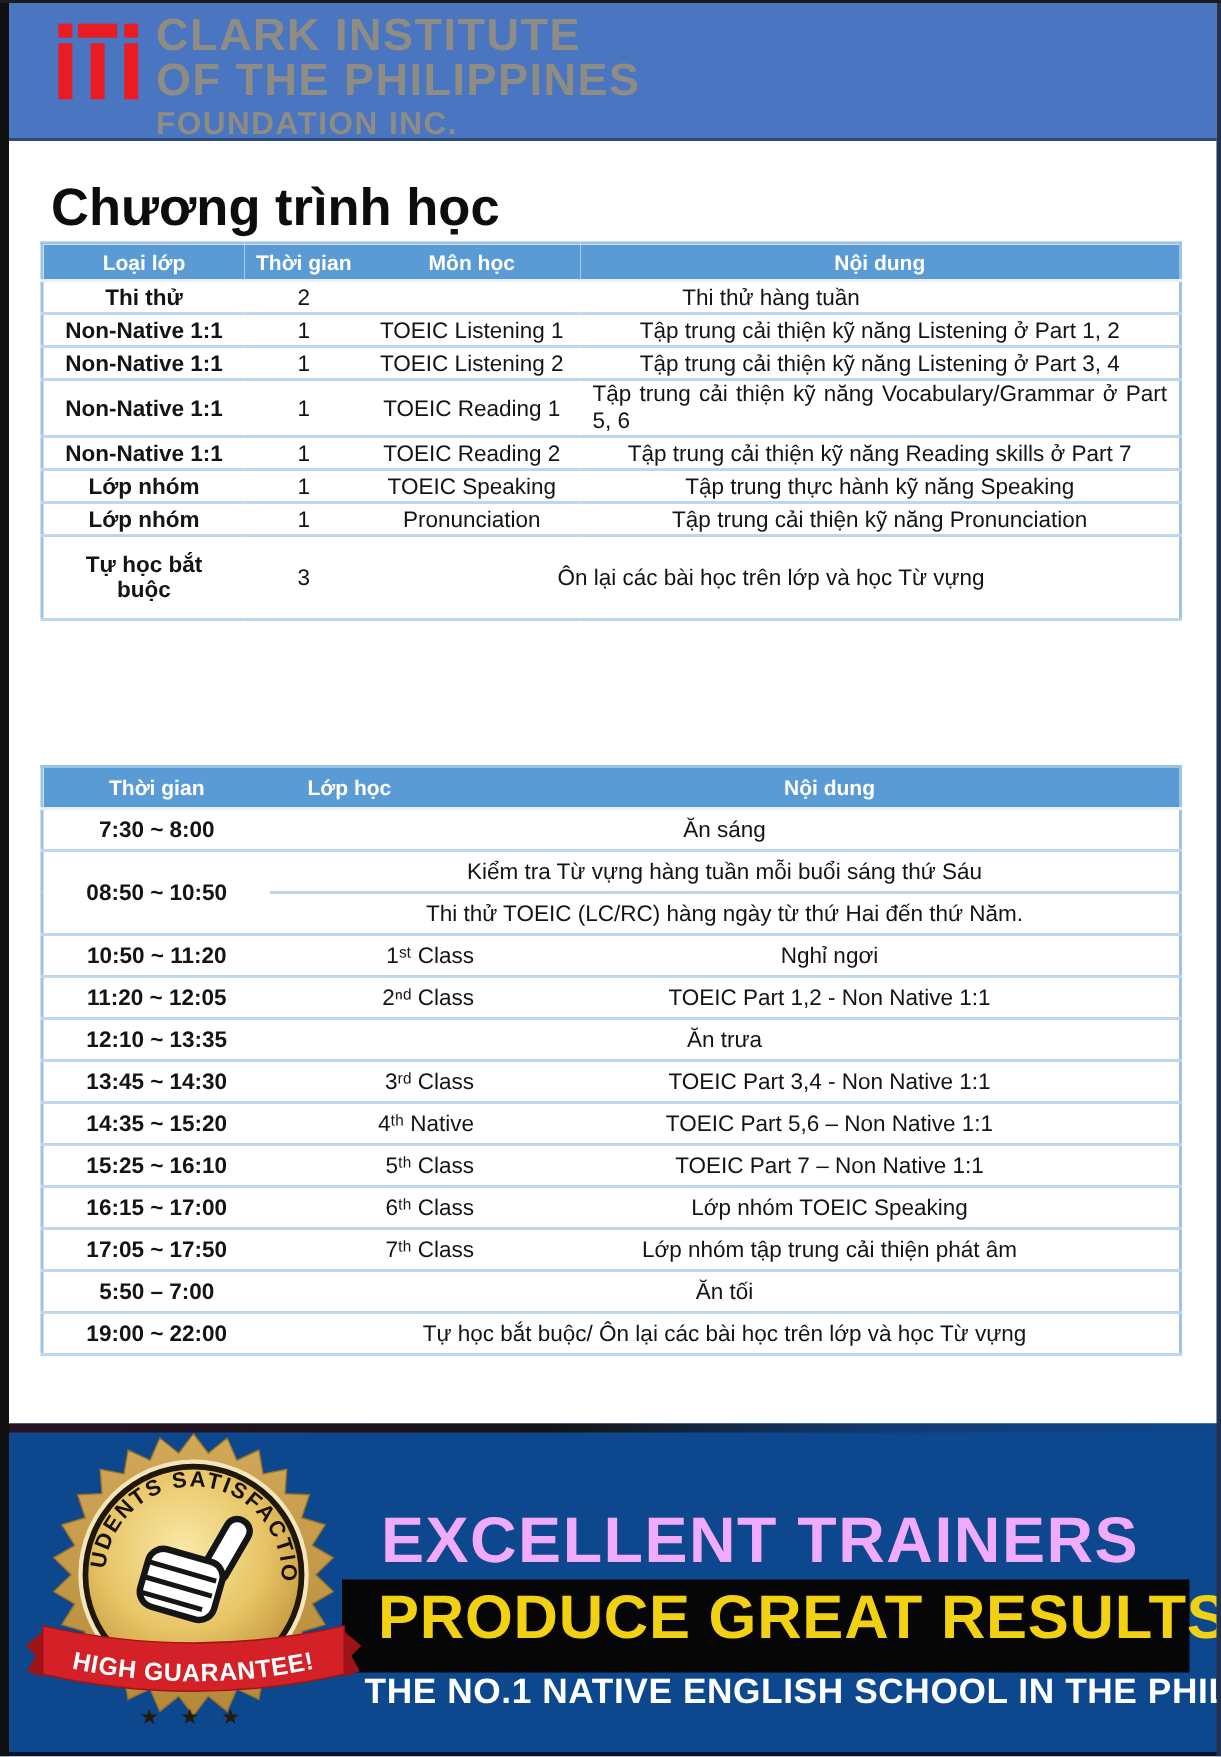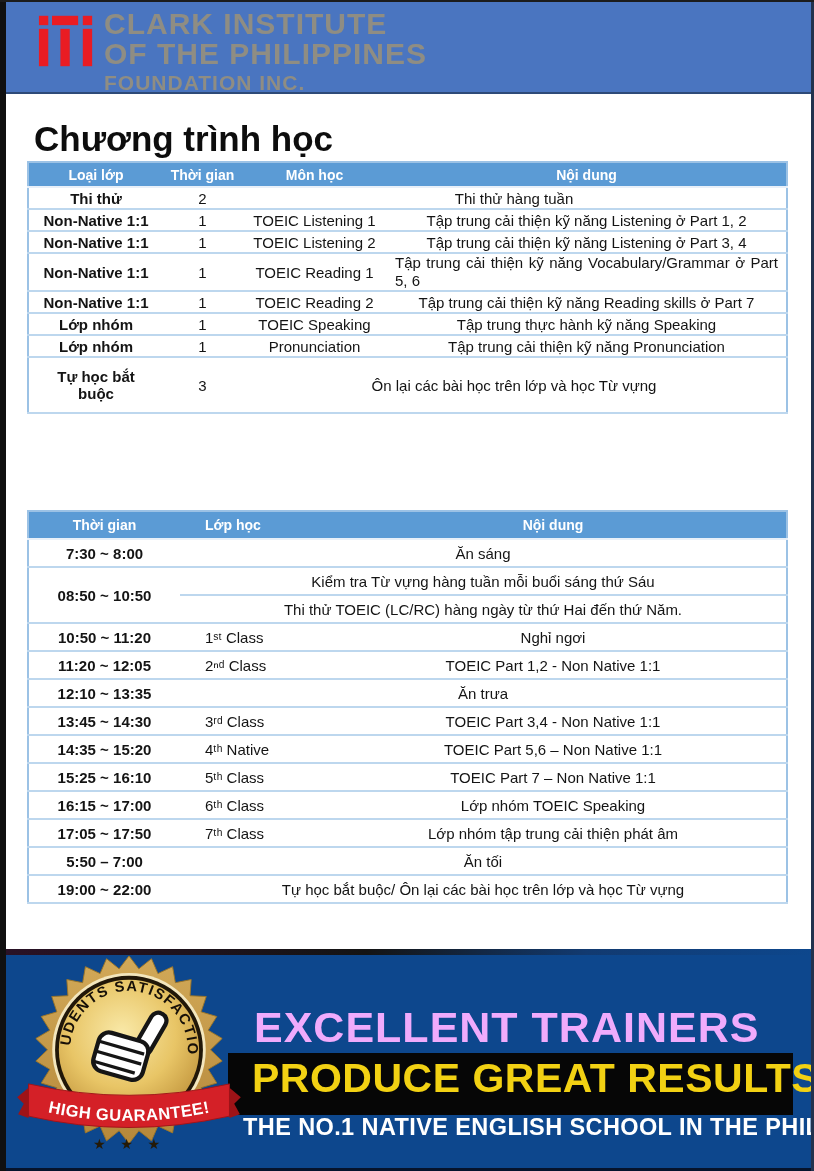--- a/index.html
+++ b/index.html
@@ -33,21 +33,21 @@
   th{background:#5b9bd5;color:#ffffff;font-weight:bold;font-size:14px;height:21px;
      border-top:none;border-bottom:2px solid #e8f0f9;}
   .t-program tr{height:22px;}
   .t-program tr.row-tall{height:37px;}
   .t-program tr.row-xtall{height:56px;}
   .t-schedule tr{height:28px;}
   .cell-type{font-weight:bold;}
   .t-program tr.row-xtall .cell-type{padding:0 22px;line-height:1.15;}
   .t-program .row-tall .cell-content{text-align:justify;padding:0 8px;line-height:1.2;}
   .cell-time{font-weight:bold;}
-  .t-schedule .cell-class{text-align:left;padding-left:25px;margin-top:37px;}
+  .t-schedule .cell-class{text-align:right;padding-left:25px;margin-top:37px;}
   .t-schedule th.h-class{text-align:left;padding-left:25px;}
 
   
   .ftr{position:absolute;left:0;right:0;bottom:0;top:947px;background:#0d478d;border-bottom:3px solid #06142c;box-sizing:border-box;}
   .ftr-strip{position:absolute;left:0;top:0;height:6px;width:100%;
              background:linear-gradient(90deg,#2a1226 0%,#141414 45%,#123a70 72%,#0d478d 100%);}
   .ftr-headline{position:absolute;left:254px;top:54px;font-size:43px;font-weight:bold;color:#f0abfc;letter-spacing:1px;white-space:nowrap;}
   .ftr-bar{position:absolute;left:228px;top:104px;width:565px;height:62px;background:#060606;}
   .ftr-bar-text{font-size:41px;font-weight:bold;color:#f2d113;line-height:50px;padding-left:24px;letter-spacing:0.5px;white-space:nowrap;}
   .ftr-tagline{position:absolute;left:243px;top:165px;font-size:23.5px;font-weight:bold;color:#ffffff;letter-spacing:0.4px;white-space:nowrap;}

